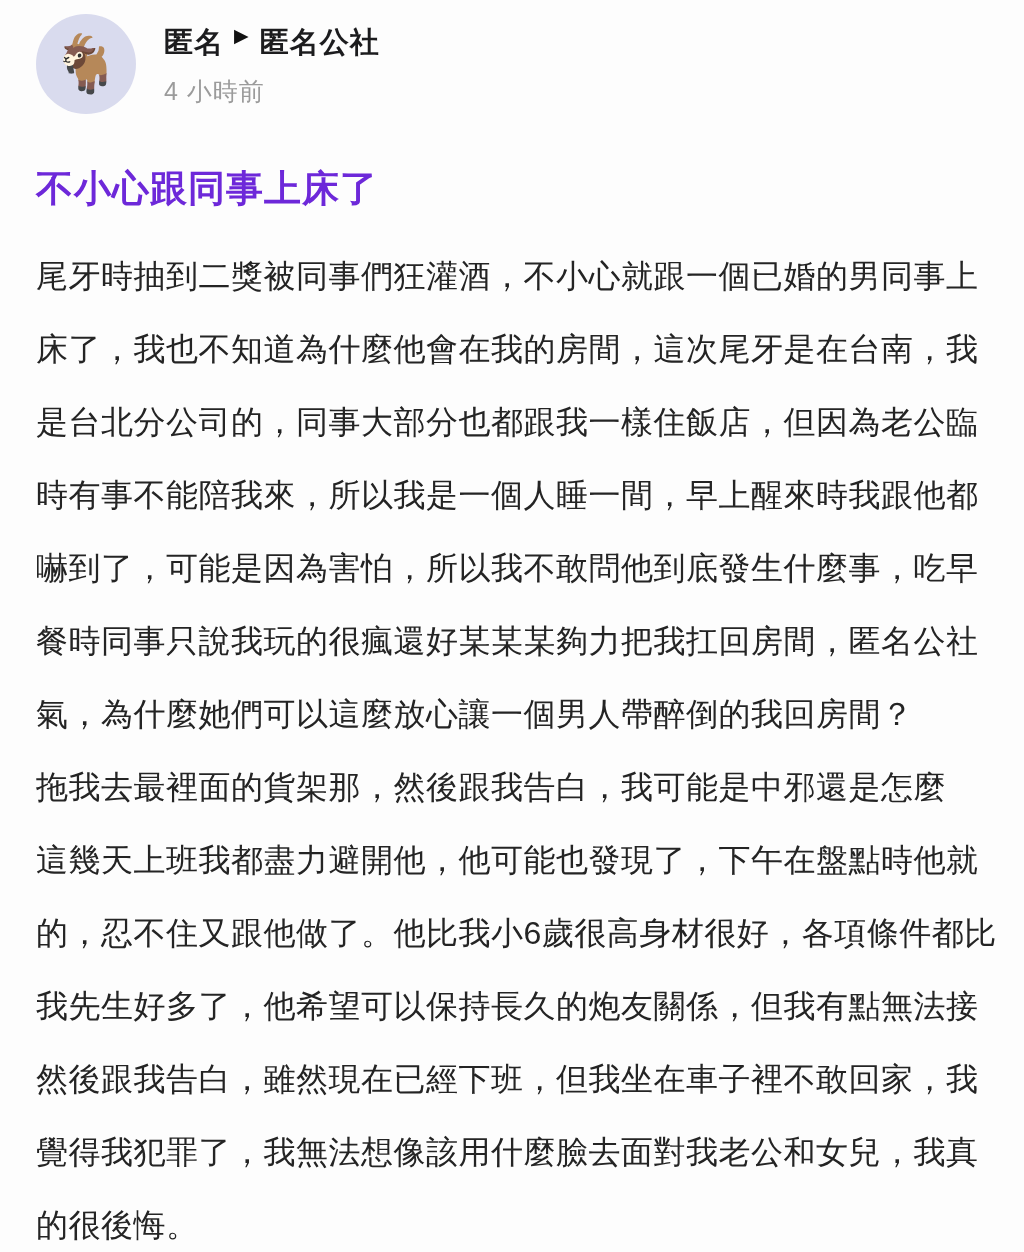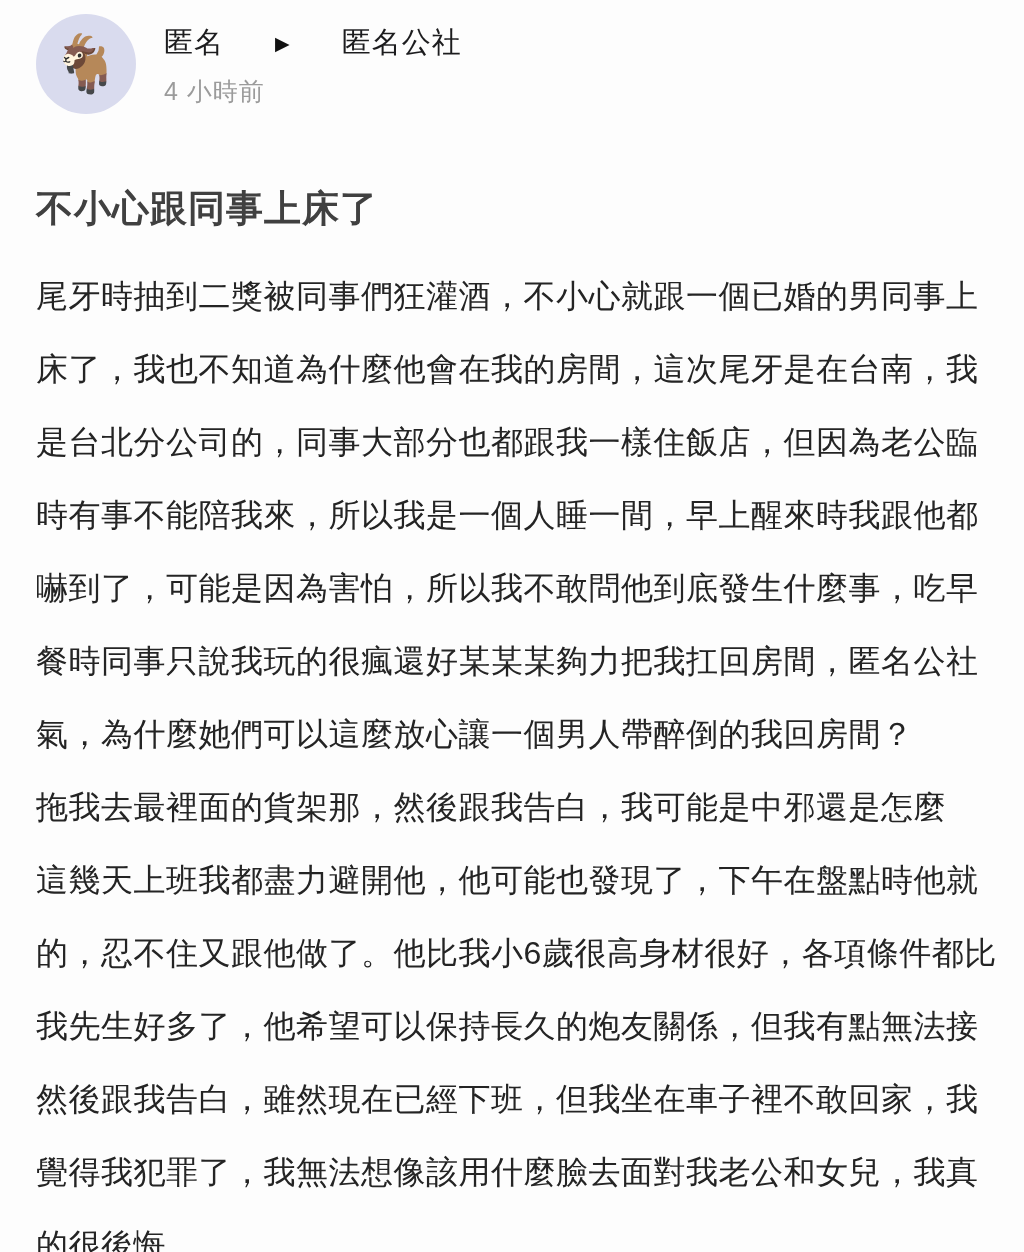--- a/index.html
+++ b/index.html
@@ -18,33 +18,32 @@
     border-radius: 50%;
     background: #d9dbee;
     display: flex; align-items: center; justify-content: center;
     flex: 0 0 auto;
     cursor: pointer;
   }
   .avatar-emoji { font-size: 56px; line-height: 1; }
 
   .header-meta { display: flex; flex-direction: column; gap: 12px; padding-top: 2px; }
   .author-line {
-    display: flex; align-items: center;
-    font-size: 29px; font-weight: 400; color: #1c1c1e;
+    display: flex; 
+    font-size: 29px; font-weight: 700; color: #1c1c1e;
     letter-spacing: 1px;
-    gap: 41px;
   }
   .author, .group { cursor: pointer; }
   .arrow-sep { font-size: 19px; margin: 0 10px; color: #111; transform: translateY(1px); }
   .timestamp { font-size: 25px; color: #9b9b9b; letter-spacing: 1px; cursor: pointer; }
 
   .post-title {
-    margin-top: 70px;
+    margin-top: 50px;
     font-size: 37px; font-weight: 700;
-    color: #404040;
+    color: #6d28d9;
     letter-spacing: 1px;
   }
 
   .post-body {
     margin-top: 26px;
     font-size: 32px;
     line-height: 73px;
     color: #242424;
     letter-spacing: 0.5px;
   }

